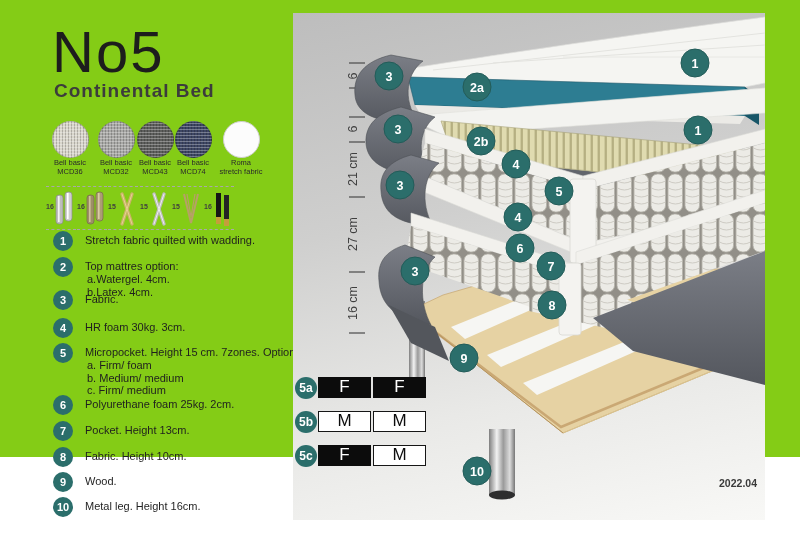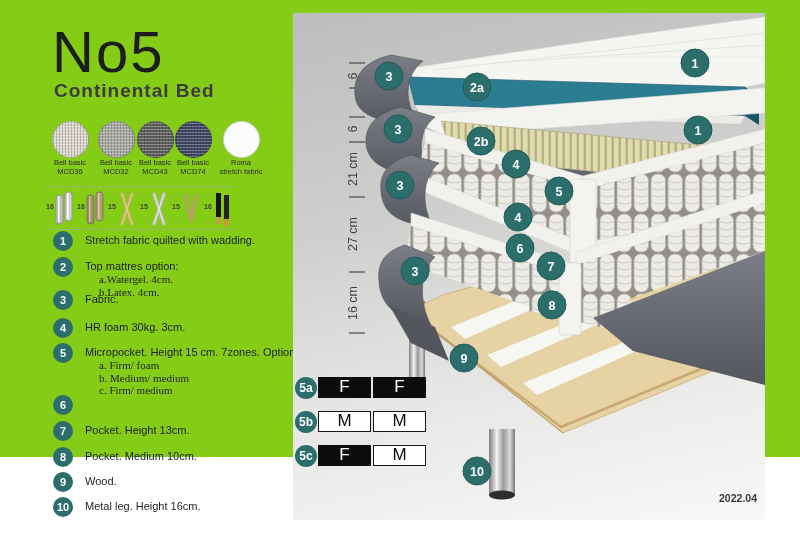--- a/index.html
+++ b/index.html
@@ -26,37 +26,37 @@
              border-top:1px dashed #a9a9a9; border-bottom:1px dashed #a9a9a9; }
   .leg-num { position:absolute; left:0; top:16px; font-size:7px; font-weight:bold; color:#3f3f3f; }
   .leg-ic  { position:absolute; right:1px; top:4px; }
 
   .spec-item { position:absolute; left:53px; display:flex; align-items:flex-start; }
   .badge { width:20px; height:20px; border-radius:50%; background:#2b6e6b; color:#fff;
            font-size:11px; font-weight:bold; display:flex; align-items:center;
            justify-content:center; flex:0 0 20px; }
   .spec-text { margin-left:12px; padding-top:3px; font-size:11px; line-height:12.8px;
                color:#1f1f1f; white-space:nowrap; }
-  .spec-sub { margin-left:14px;font-family:Liberation Serif, serif; }
+  .spec-sub { margin-left:2px; }
 
   
   .panel { position:absolute; left:293px; top:13px; width:472px; height:507px;
            background:linear-gradient(168deg,#bdbdbd 0%,#cfcfce 38%,#e9e9e7 72%,#f8f8f6 100%); }
   .panel svg { position:absolute; left:0; top:0; }
 
   .ft-badge { position:absolute; width:22px; height:22px; border-radius:50%;
               background:#2b6e6b; color:#fff; font-size:12px; font-weight:bold;
               display:flex; align-items:center; justify-content:center; }
   .ft-row { position:absolute; left:25px; display:flex; gap:2px; }
   .ft-cell { width:53px; height:21px; font-size:17px; font-weight:500; text-align:center;
              line-height:20px; }
   .ft-cell.dark  { background:#0c0c0c; color:#ffffff; }
   .ft-cell.light { background:#ffffff; color:#0c0c0c; border:1.5px solid #161616; line-height:18px; }
 
-  .version { position:absolute; right:8px; top:479px; font-size:10.5px; font-weight:600;
+  .version { position:absolute; right:8px; top:464px; font-size:10.5px; font-weight:600;
              color:#3a3a3a; }
 </style>
 </head>
 <body>
 
 <div class="page">
 
   <div>
     <div class="title">No5</div>
     <div class="subtitle">Continental Bed</div>
@@ -167,28 +167,29 @@
       <span class="badge">5</span>
       <div class="spec-text">
         <span>Micropocket. Height 15 cm. 7zones. Option:</span>
         <div class="spec-sub">a. Firm/ foam</div>
         <div class="spec-sub">b. Medium/ medium</div>
         <div class="spec-sub">c. Firm/ medium</div>
       </div>
     </div>
     <div class="spec-item" style="top:395px">
       <span class="badge">6</span>
+      <div class="spec-text"><span>Polyurethane foam 25kg. 2cm.</span></div>
     </div>
     <div class="spec-item" style="top:421px">
       <span class="badge">7</span>
       <div class="spec-text"><span>Pocket. Height 13cm.</span></div>
     </div>
     <div class="spec-item" style="top:447px">
       <span class="badge">8</span>
-      <div class="spec-text"><span>Pocket. Medium 10cm.</span></div>
+      <div class="spec-text"><span>Fabric. Height 10cm.</span></div>
     </div>
     <div class="spec-item" style="top:472px">
       <span class="badge">9</span>
       <div class="spec-text"><span>Wood.</span></div>
     </div>
     <div class="spec-item" style="top:497px">
       <span class="badge">10</span>
       <div class="spec-text"><span>Metal leg. Height 16cm.</span></div>
     </div>
   </div>

